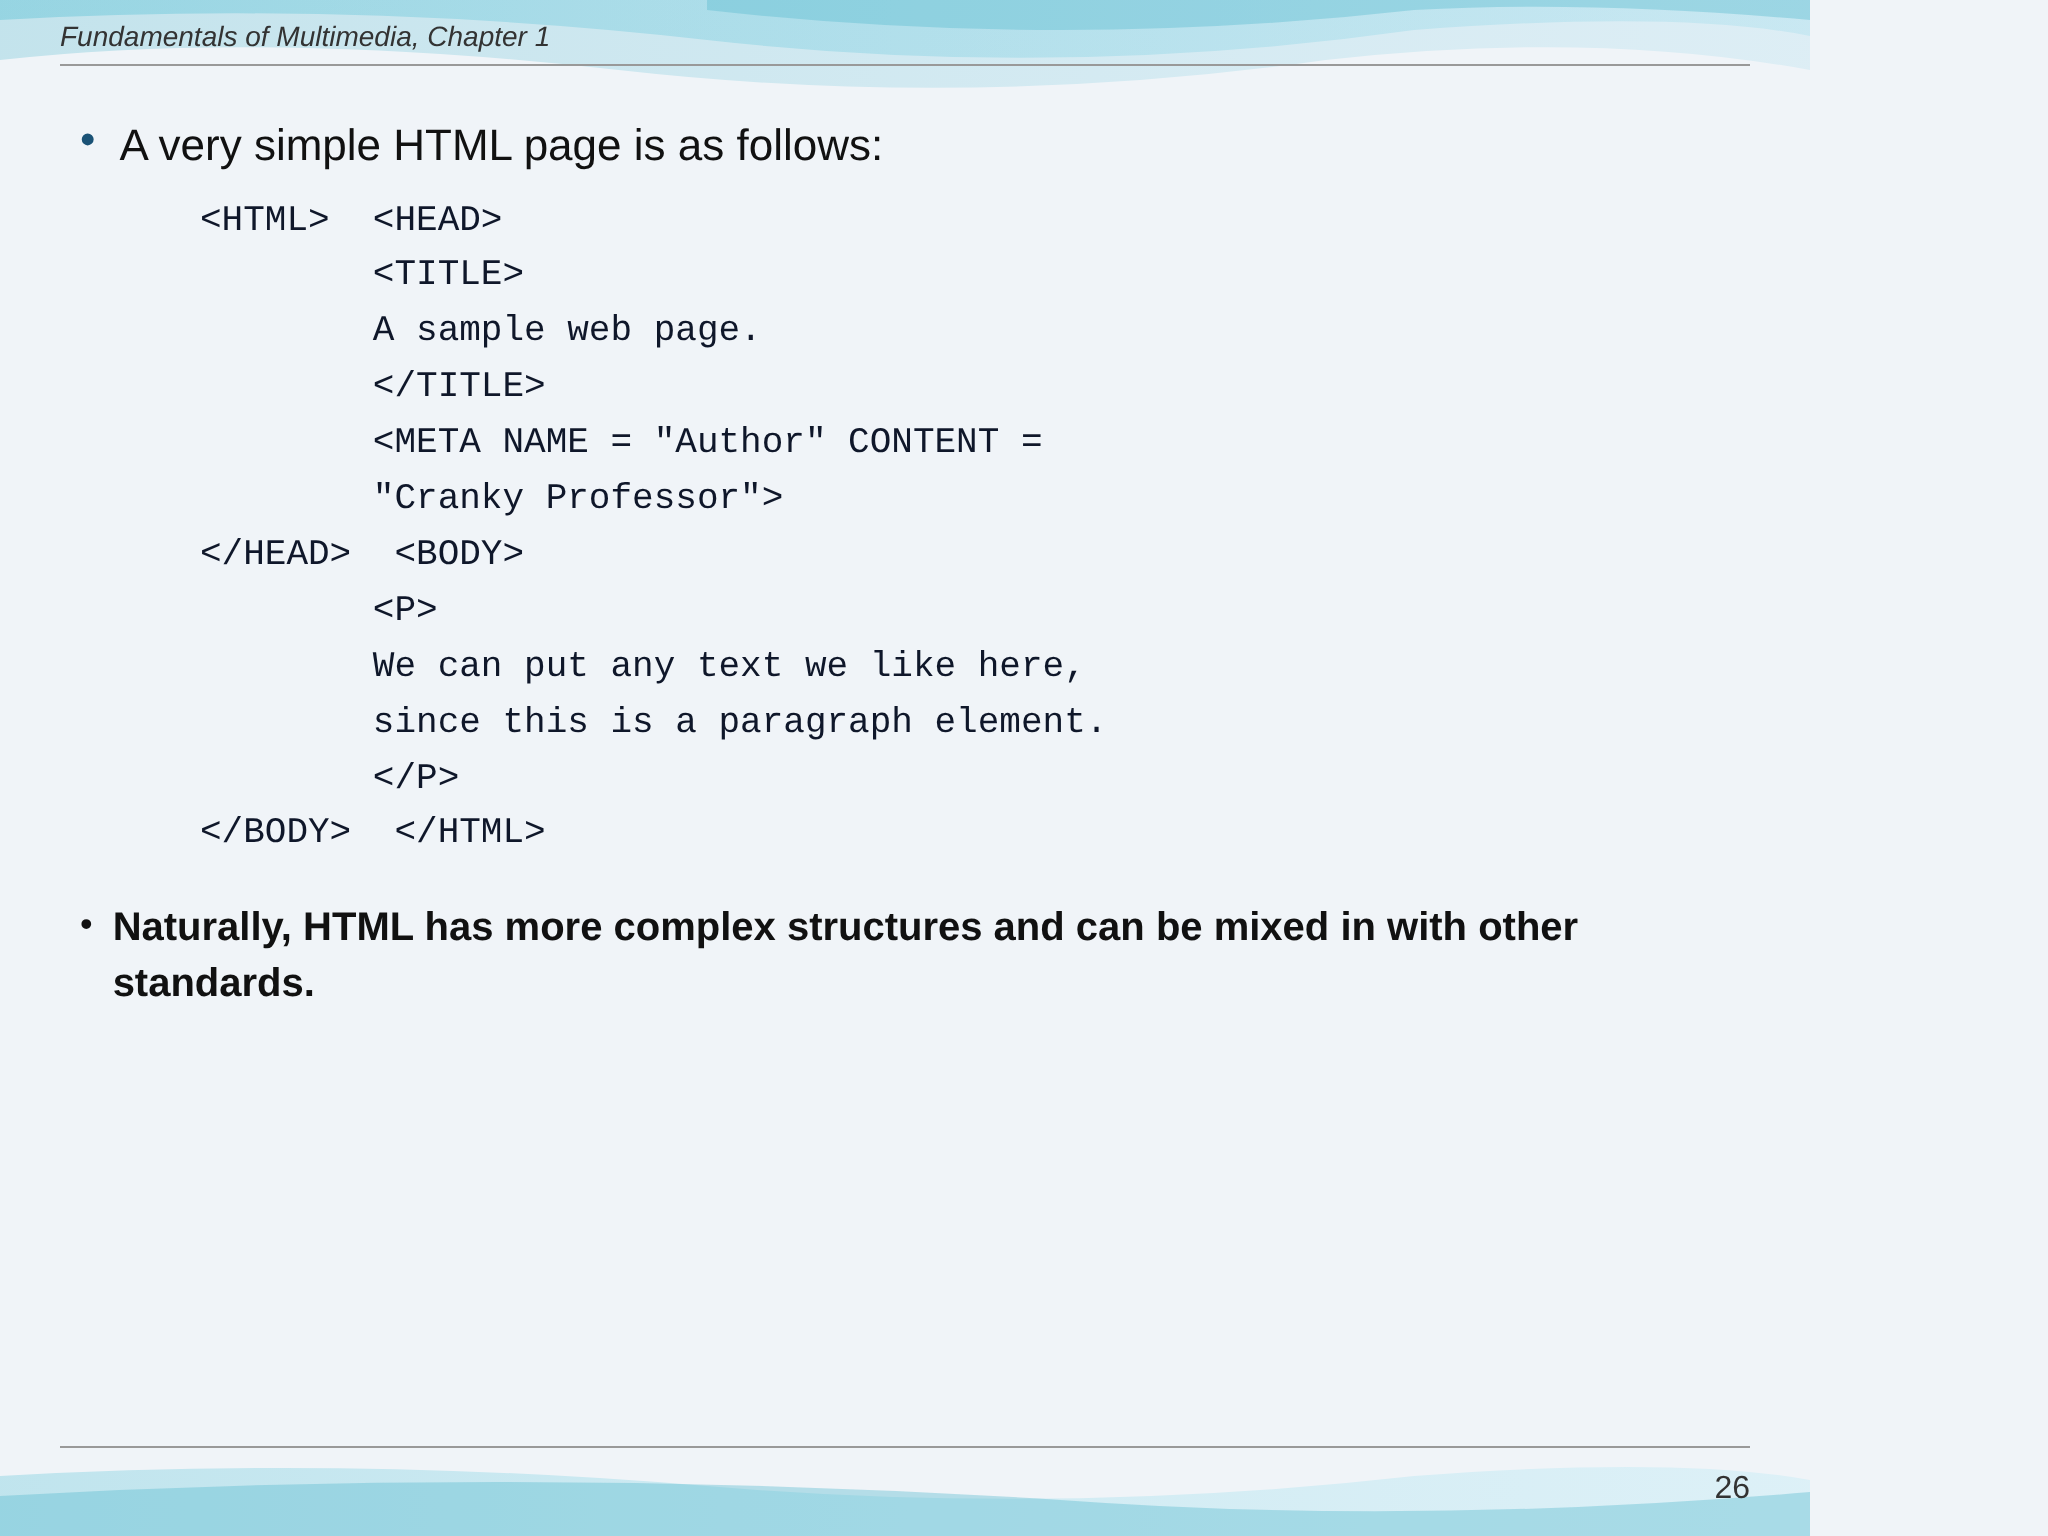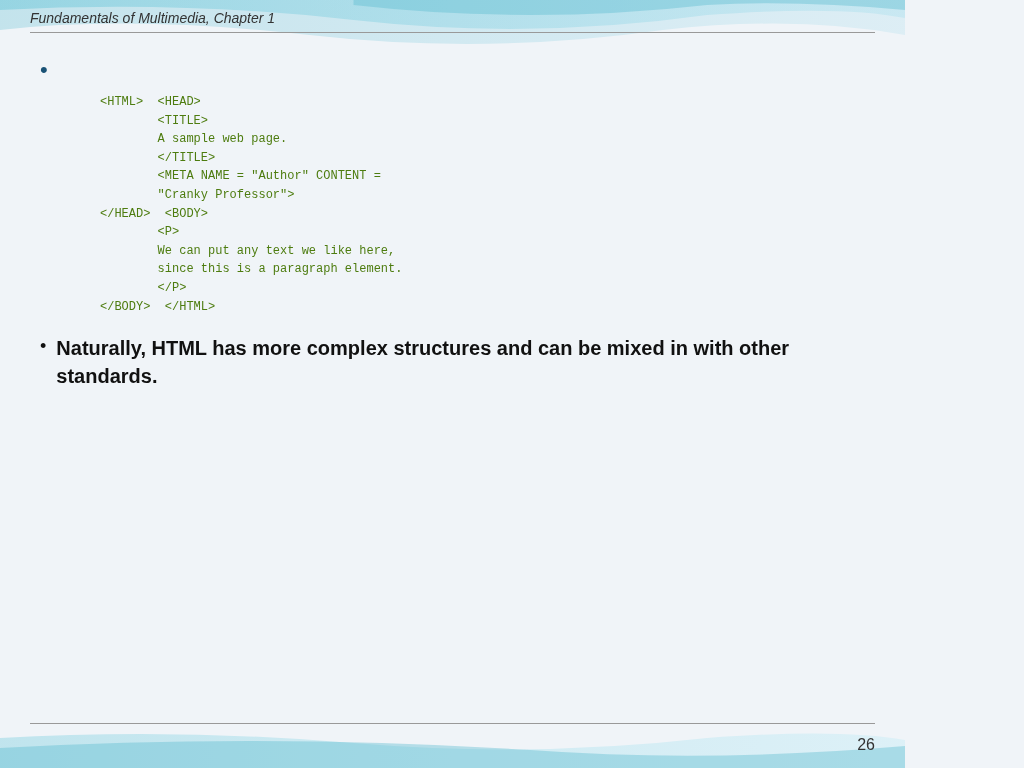--- a/index.html
+++ b/index.html
@@ -81,22 +81,22 @@
 
     .bullet-text {
       font-size: 22px;
       color: #111;
       font-family: Arial, sans-serif;
       line-height: 1.3;
     }
 
     .code-block {
       font-family: 'Courier New', Courier, monospace;
-      font-size: 12px;
-      color: #4d7c0f;
+      font-size: 18px;
+      color: #0f172a;
       background: transparent;
       margin: 8px 0 8px 60px;
       line-height: 1.55;
       white-space: pre;
     }
 
     .second-bullet {
       display: flex;
       align-items: flex-start;
       margin-top: 18px;
@@ -180,20 +180,21 @@
 
   <div class="header">
     <div class="header-title">Fundamentals of Multimedia, Chapter 1</div>
     <hr class="header-divider">
   </div>
 
   <div class="content">
 
     <div class="bullet-item">
       <span class="bullet-dot">•</span>
+      <span class="bullet-text">A very simple HTML page is as follows:</span>
     </div>
 
     <div class="code-block">&lt;HTML&gt;  &lt;HEAD&gt;
         &lt;TITLE&gt;
         A sample web page.
         &lt;/TITLE&gt;
         &lt;META NAME = "Author" CONTENT =
         "Cranky Professor"&gt;
 &lt;/HEAD&gt;  &lt;BODY&gt;
         &lt;P&gt;

